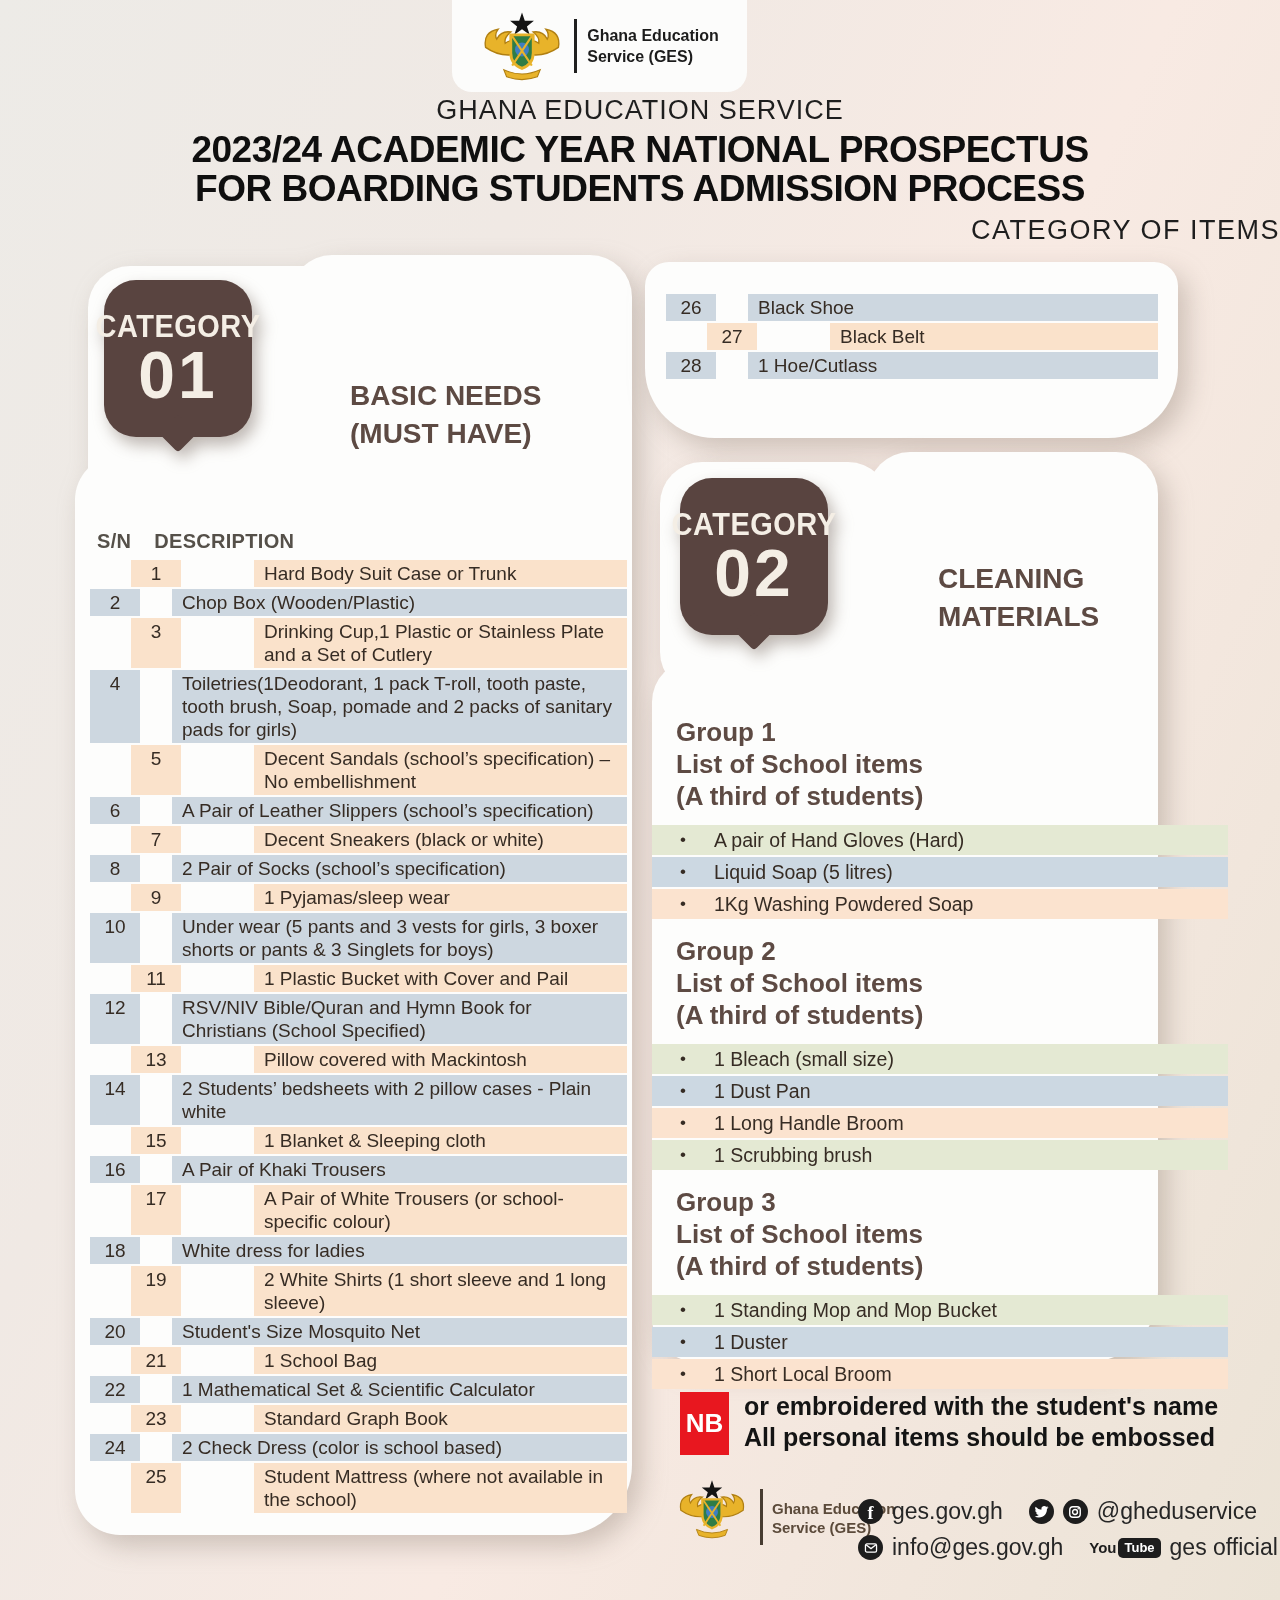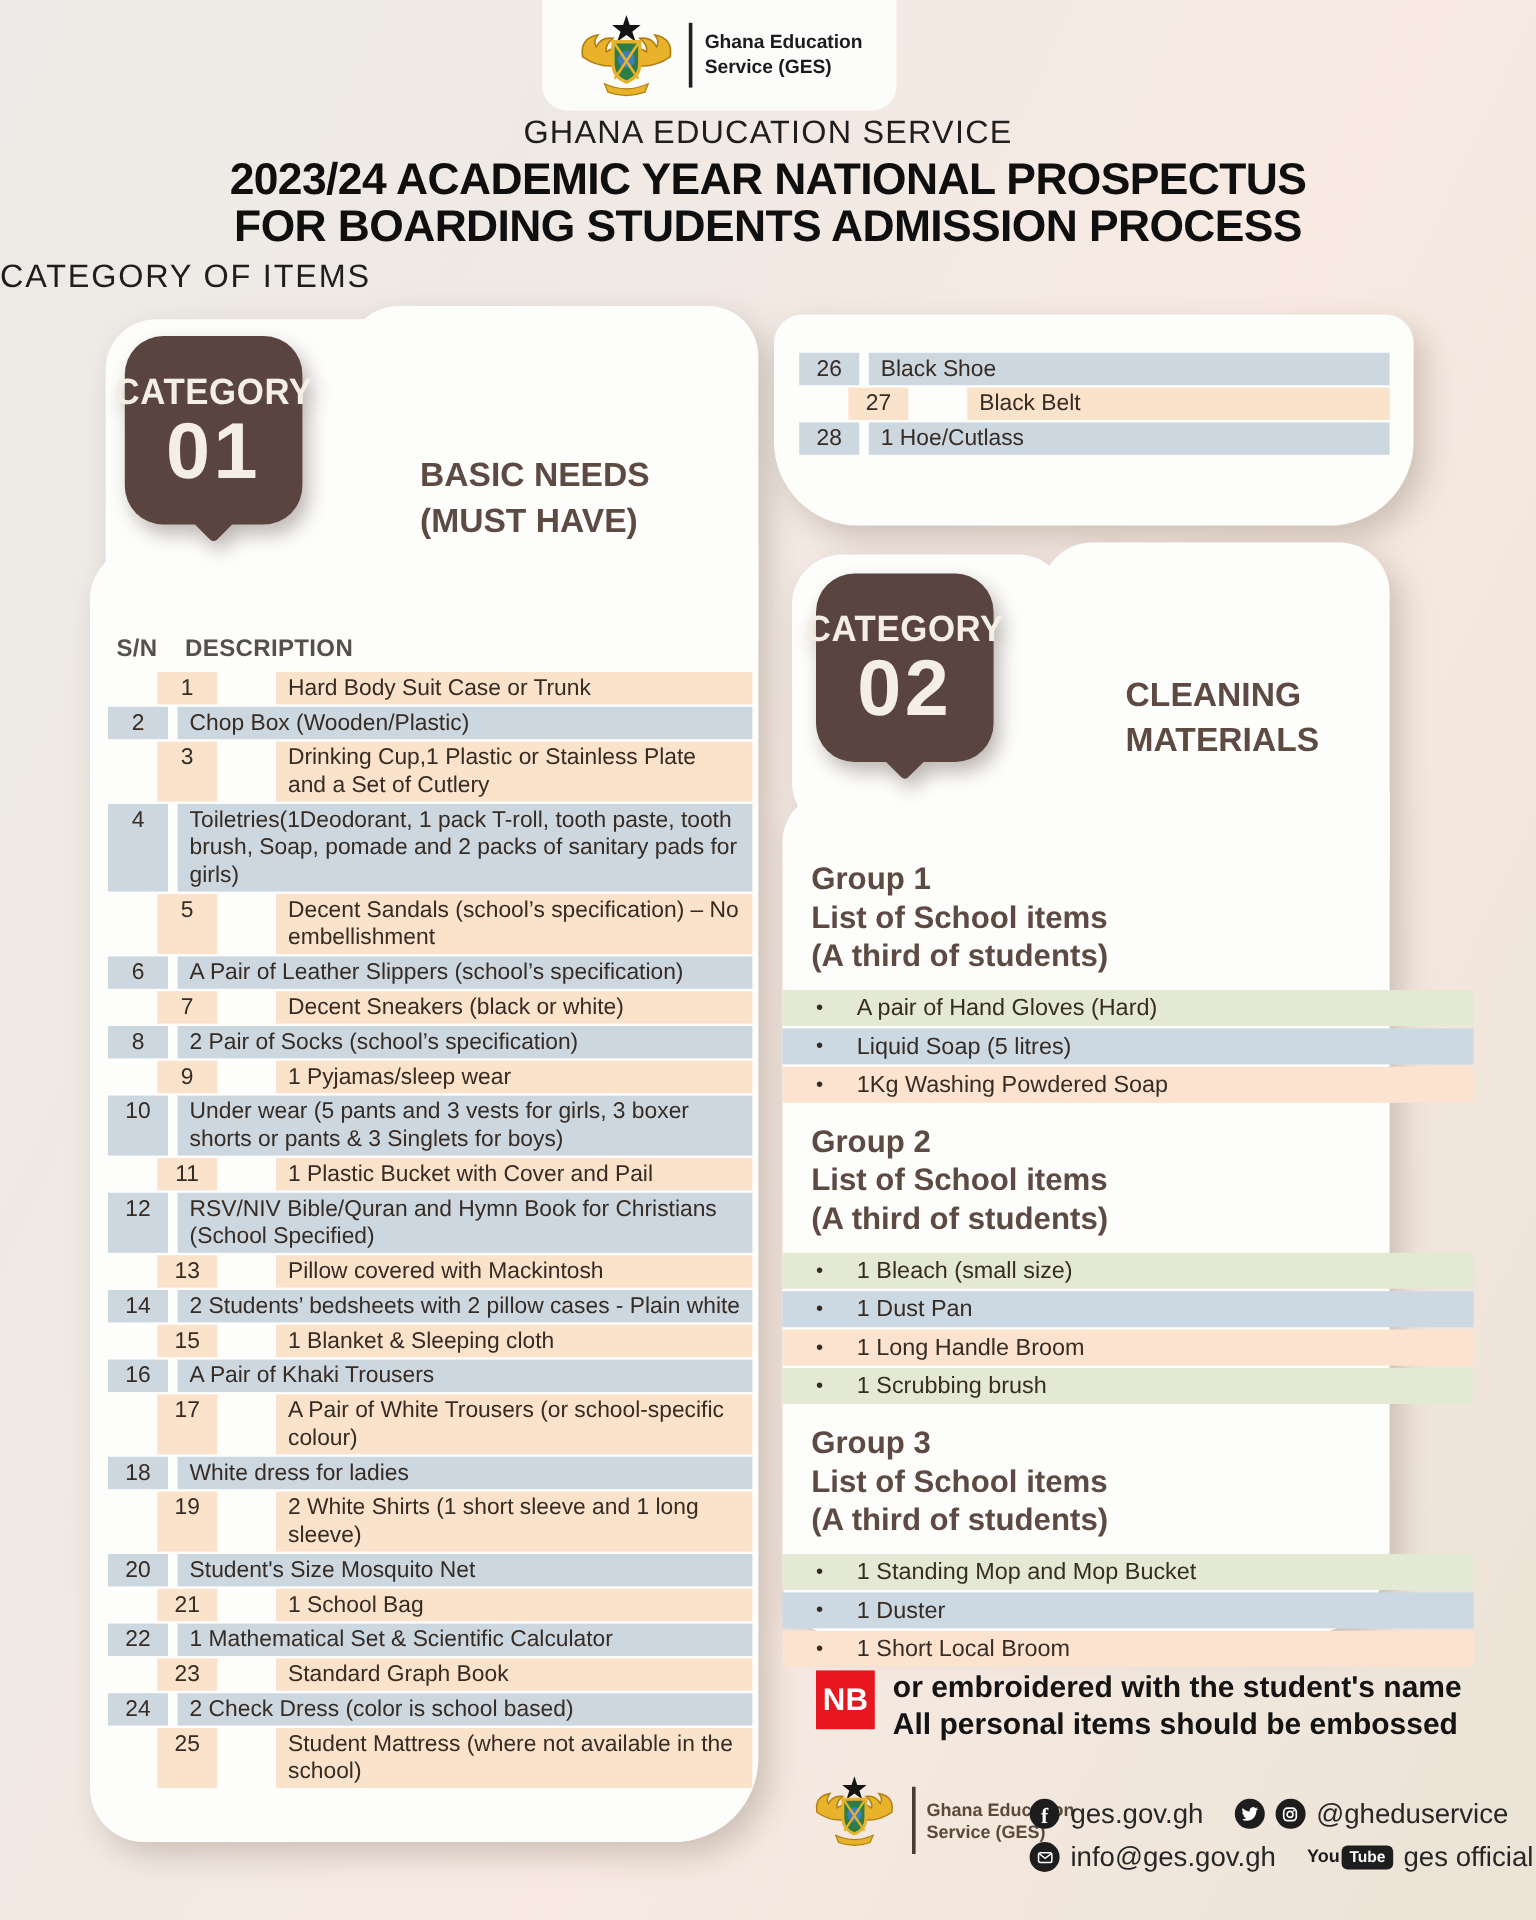--- a/index.html
+++ b/index.html
@@ -10,21 +10,21 @@
   }
   
   .logo-card { position:absolute; left:452px; top:0; width:295px; height:92px;
     background:#fcfcfb; border-radius:0 0 20px 20px; display:flex; align-items:center; justify-content:center; gap:10px; }
   .logo-divider { width:3px; height:54px; background:#1f1f1f; }
   .logo-text { font-size:16px; font-weight:700; color:#1c1c1c; line-height:21px; }
   .org-name { position:absolute; top:95px; width:100%; text-align:center;
     font-size:27px; font-weight:500; letter-spacing:1px; color:#1e1e1e; }
   .main-title { position:absolute; top:130px; width:100%; text-align:center;
     font-size:37px; font-weight:900; letter-spacing:-0.5px; color:#0f0f0f; line-height:39px; }
-  .subtitle { position:absolute; top:215px; width:100%; text-align:left;
+  .subtitle { position:absolute; top:215px; width:100%; text-align:right;
     font-size:27px; font-weight:500; letter-spacing:1.5px; color:#1e1e1e; }
 
   
   .panel-group { position:absolute; inset:0; pointer-events:none;
     filter: drop-shadow(9px 11px 13px rgba(125,110,98,0.33)); }
   .piece { position:absolute; background:#fdfdfc; }
   .lp-badge-card { left:88px; top:266px; width:266px; height:280px; border-radius:42px; }
   .lp-a { left:290px; top:255px; width:342px; height:280px; border-radius:42px 42px 0 0; }
   .lp-b { left:75px; top:455px; width:557px; height:1080px; border-radius:45px 0 70px 45px; }
   .tr-panel { left:645px; top:262px; width:533px; height:176px; border-radius:24px 24px 70px 70px; }
@@ -47,38 +47,38 @@
   .cat1-title { left:350px; top:341px;margin-top:36px; }
   .cat2-title { left:938px; top:560px; }
 
   
   .table-header { position:absolute; left:97px; top:530px; font-size:20px; font-weight:700;
     color:#555049; letter-spacing:0.3px; }
   .table-header .th-desc { margin-left:23px; }
   .rows { position:absolute; display:flex; flex-direction:column; }
   #cat1-rows { left:90px; top:560px; width:537px; }
   #extra-rows { left:666px; top:294px; width:492px; }
-  .row { display:flex; margin-bottom:2px; font-size:19px; line-height:23px; color:#362c24; }
+  .row { display:flex; margin-bottom:2px; font-size:19px; line-height:23px; color:#362c24;gap:24px; }
   .row .num { flex:0 0 50px; text-align:center; padding:2px 0; margin-right:8px; }
   .row .desc { flex:1; padding:2px 10px; }
   .row.peach > div { background:#fae2cb;margin-left:41px; }
   .row.blue  > div { background:#cdd7e0; }
 
   
   #groups { position:absolute; left:652px; top:700px; width:576px; }
   .group-heading { margin:16px 0 13px 24px; font-size:26px; font-weight:800; color:#5d4a43; line-height:32px; }
   .g-row { display:flex; align-items:center; margin-bottom:2px; padding:3px 0; font-size:19.5px;
     line-height:24px; color:#362c24; }
   .g-row .bullet { flex:0 0 62px; text-align:center; font-size:17px; }
   .g-row.green { background:#e4e9d3; }
   .g-row.blue  { background:#ccd8e2; }
   .g-row.peach { background:#fbe3cf; }
 
   
-  .nb-box { position:absolute; left:680px; top:1392px; width:49px; height:49px; background:#e8171f;
+  .nb-box { position:absolute; left:680px; top:1392px; width:49px; height:63px; background:#e8171f;
     color:#fff; font-weight:800; font-size:26px; display:flex; align-items:center; justify-content:center; }
   .nb-text { position:absolute; left:744px; top:1391px; font-size:25px; font-weight:800;
     color:#141414; line-height:31px; }
 
   
   .f-logo { position:absolute; left:676px; top:1478px; }
   .f-divider { position:absolute; left:760px; top:1489px; width:3px; height:56px; background:#473c31; }
   .f-logo-text { position:absolute; left:772px; top:1499px; font-size:15px; font-weight:700;
     color:#5b4a3a; line-height:19px; }
   .social-row { position:absolute; display:flex; align-items:center; gap:9px;

